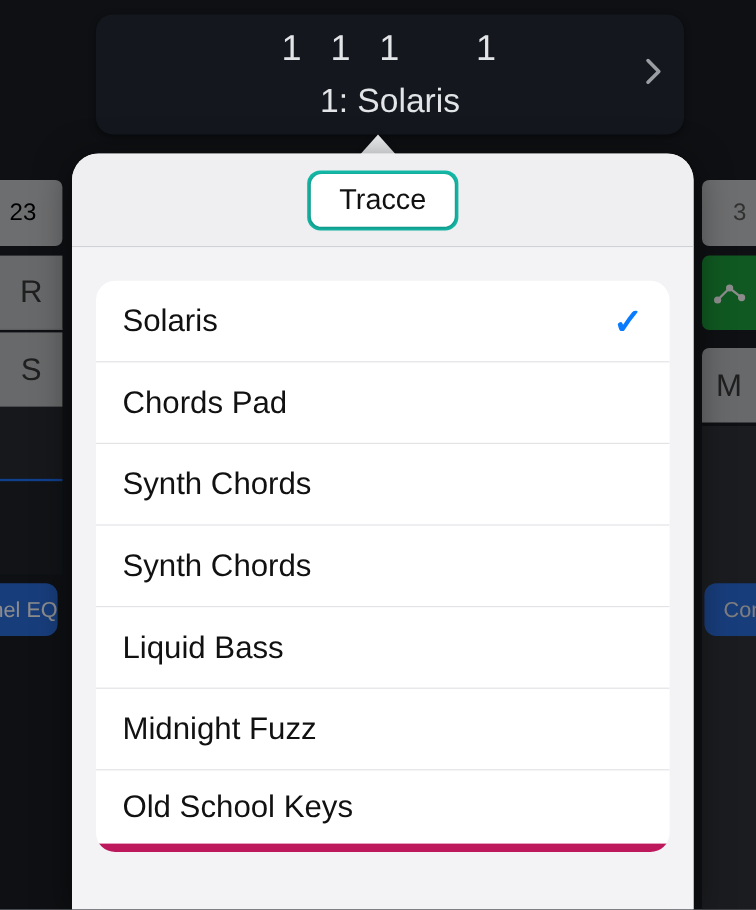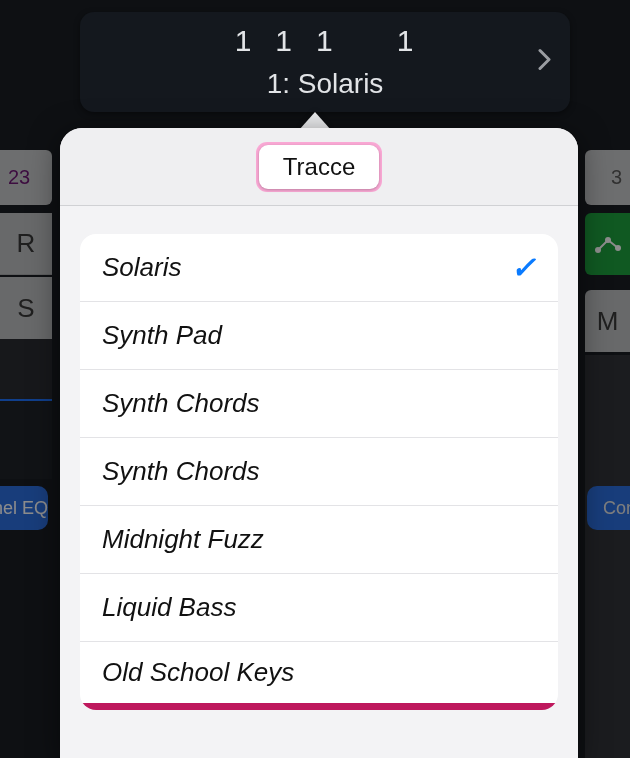--- a/index.html
+++ b/index.html
@@ -11,21 +11,21 @@
   }
 
   
   .bg-layer { position:absolute; inset:0; background:#1a1e24; }
   .bg-dim   { position:absolute; inset:0; background:rgba(0,0,0,0.45); }
 
   
   .bg-left-header { position:absolute; left:0; top:150px; width:52px; height:55px;
     background:#c7c8ca; border-top-right-radius:6px; border-bottom-right-radius:6px;
     display:flex; align-items:center; justify-content:flex-start; padding-left:8px;
-    font-size:20px; color:#701a75; }
+    font-size:20px; color:#000000; }
   .bg-left-btn { position:absolute; left:0; width:52px; height:62px;
     background:#bdbfc1; display:flex; align-items:center; justify-content:center;
     font-size:26px; color:#3a3a3a; }
   .bg-left-btn.r { top:213px; border-bottom:1px solid #a9abae; }
   .bg-left-btn.s { top:277px; }
   .bg-left-dark { position:absolute; left:0; top:339px; width:52px; height:60px; background:#2a2d32; }
   .bg-left-sel  { position:absolute; left:0; top:399px; width:52px; height:80px;
     background:#1f2328; border-top:2px solid #1e74ff; }
   .bg-left-chip { position:absolute; left:0; top:486px; width:48px; height:44px;
     background:#2d6fe0; border-top-right-radius:10px; border-bottom-right-radius:10px;
@@ -80,39 +80,39 @@
     background:#f3f3f5; border-radius:22px 22px 0 0;
     box-shadow:0 6px 30px rgba(0,0,0,0.5);
     overflow:hidden;
   }
   .popover-head {
     height:78px; border-bottom:1px solid #d0d1d4;
     display:flex; align-items:center; justify-content:center;
     background:#efeff1;
   }
   .seg {
-    display:flex; background:#f9a8d4; border-radius:11px; padding:3px;justify-content:center;
+    display:flex; background:#14b8a6; border-radius:11px; padding:3px;justify-content:center;
   }
   .seg-btn {
     padding:8px 24px; font-size:24px; color:#111; border-radius:9px;
     cursor:pointer; user-select:none;
   }
   .seg-btn.active {
     background:#ffffff; box-shadow:0 1px 3px rgba(0,0,0,0.25);
     font-weight:500;
   }
 
   .popover-body { padding:28px 20px 0 20px; background:#f3f3f5; height:calc(100% - 78px);}
   .list {
     background:#ffffff; border-radius:16px; overflow:hidden;
   }
   .list-row {
     display:flex; align-items:center; justify-content:space-between;
     padding:0 22px; height:68px; font-size:26px; color:#111;
-    border-bottom:1px solid #e3e3e6; cursor:pointer;font-style:italic;
+    border-bottom:1px solid #e3e3e6; cursor:pointer;
   }
   .list-row:last-child { border-bottom:7px solid #be185d; }
   .check { color:#0a7bff; font-size:30px; font-weight:700; }
 
   
   .dots-icon { width:28px; height:20px; }
 
 </style>
 </head>
 <body>
@@ -168,32 +168,32 @@
     </div>
   </div>
   <div class="popover-body">
     <div class="list" id="track-list">
 
     <div class="list-row">
           <span>Solaris</span>
           <span class="check">✓</span>
         </div>
         <div class="list-row">
-          <span>Synth Pad</span>
+          <span>Chords Pad</span>
         </div>
         <div class="list-row">
           <span>Synth Chords</span>
         </div>
         <div class="list-row">
           <span>Synth Chords</span>
         </div>
         <div class="list-row">
-          <span>Midnight Fuzz</span>
+          <span>Liquid Bass</span>
         </div>
         <div class="list-row">
-          <span>Liquid Bass</span>
+          <span>Midnight Fuzz</span>
         </div>
         <div class="list-row">
           <span>Old School Keys</span>
         </div>
       </div>
   </div>
 </div>
 
 </body></html>

